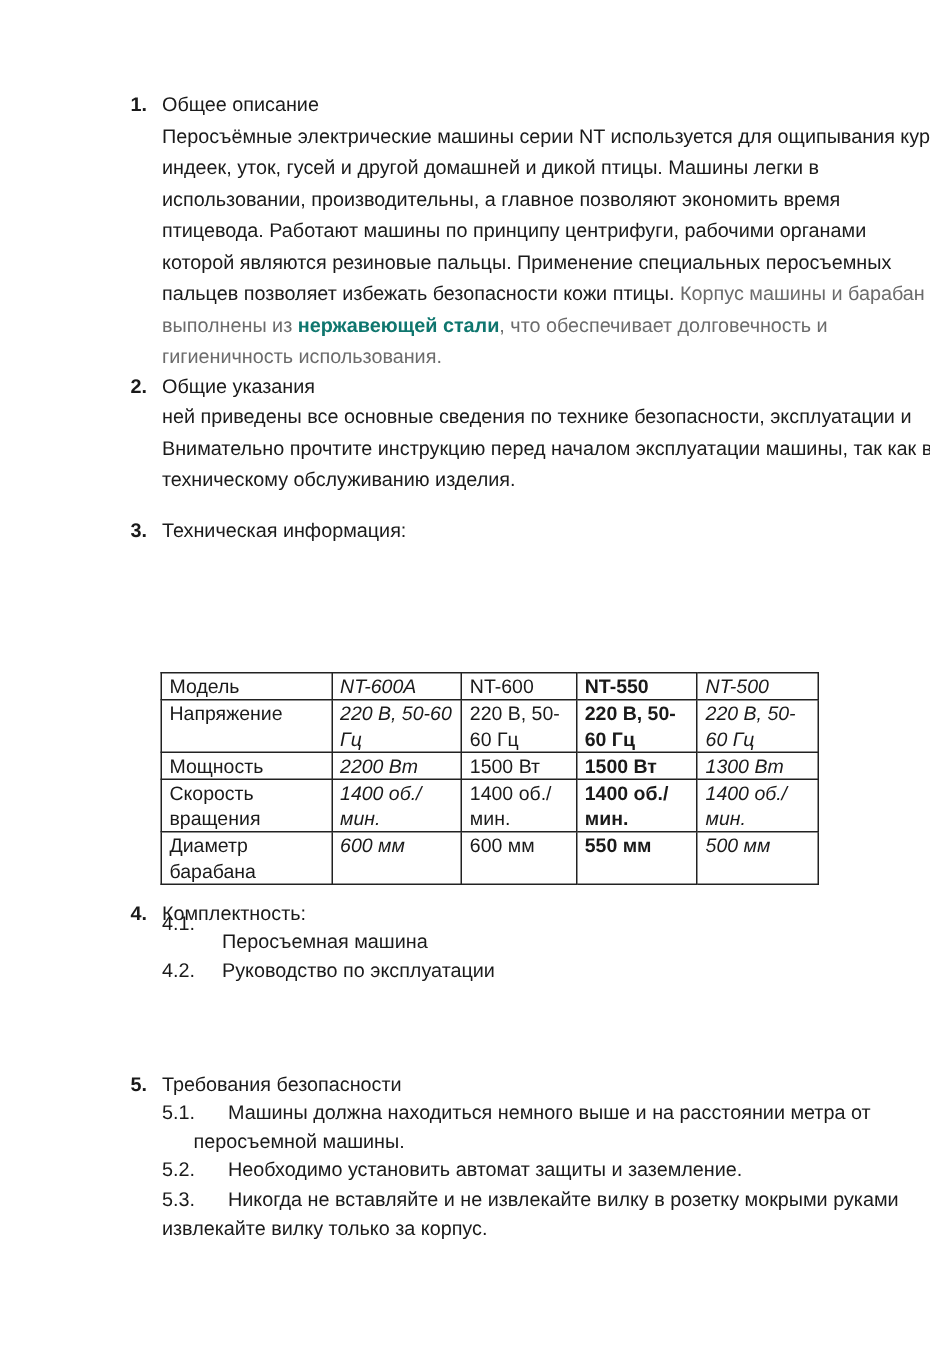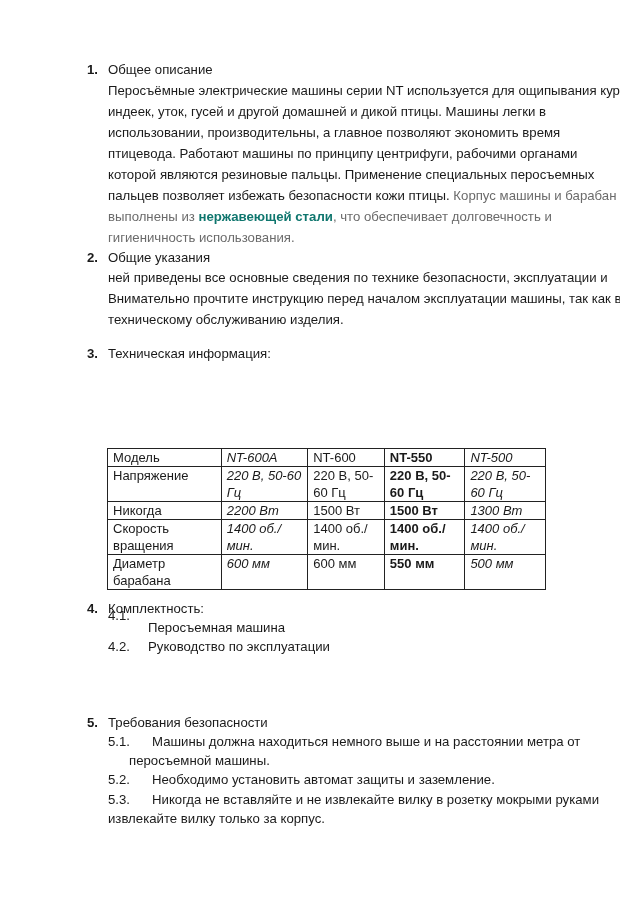--- a/index.html
+++ b/index.html
@@ -72,21 +72,21 @@
     <td class="c4">NT-500</td>
   </tr>
   <tr>
     <td class="c0">Напряжение</td>
     <td class="c1">220 В, 50-60 Гц</td>
     <td class="c2">220 В, 50-60 Гц</td>
     <td class="c3">220 В, 50-60 Гц</td>
     <td class="c4">220 В, 50-60 Гц</td>
   </tr>
   <tr>
-    <td class="c0">Никогда</td>
+    <td class="c0">Мощность</td>
     <td class="c1">2200 Вт</td>
     <td class="c2">1500 Вт</td>
     <td class="c3">1500 Вт</td>
     <td class="c4">1300 Вт</td>
   </tr>
   <tr>
     <td class="c0">Скорость вращения</td>
     <td class="c1">1400 об./мин.</td>
     <td class="c2">1400 об./мин.</td>
     <td class="c3">1400 об./мин.</td>

